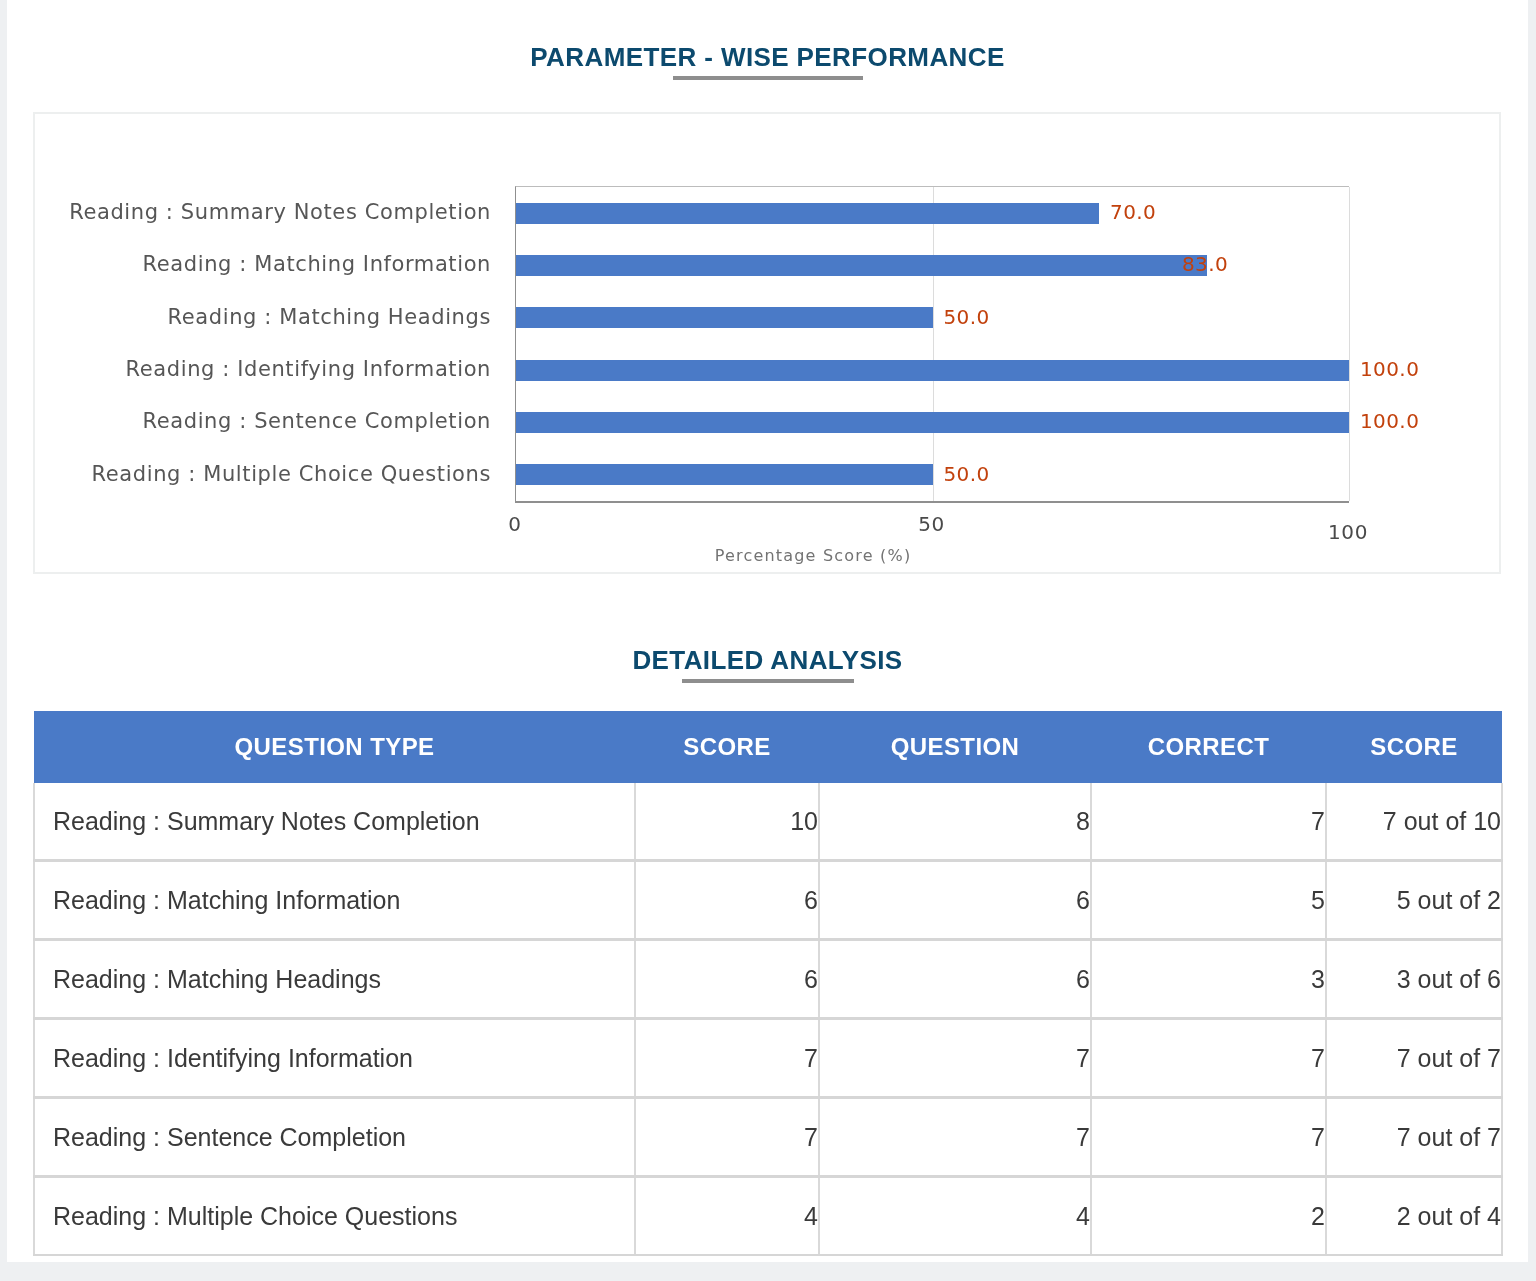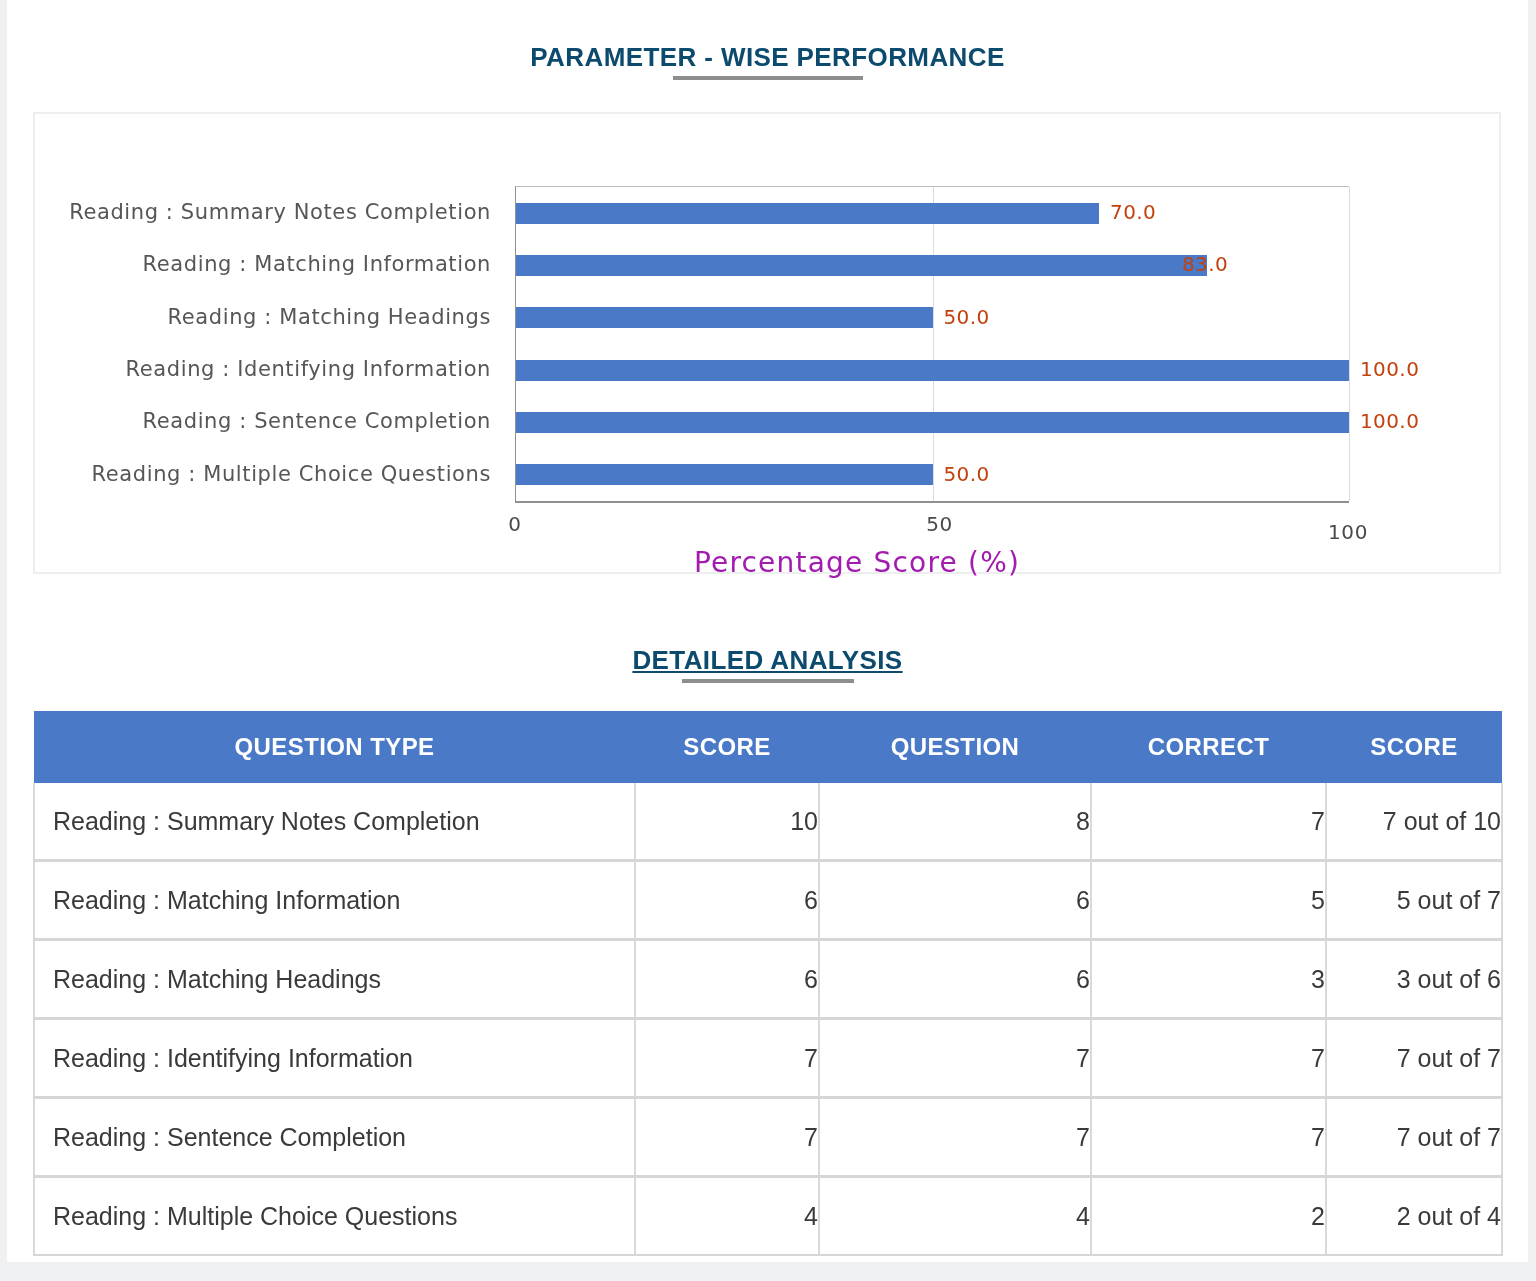--- a/index.html
+++ b/index.html
@@ -46,22 +46,22 @@
   }
   .bar-value-label{
     position:absolute;height:52px;display:flex;align-items:center;
     font-size:20px;color:#c2410c;letter-spacing:0.4px;white-space:nowrap;
   }
   .x-tick-label{
     position:absolute;transform:translateX(-50%);
     font-size:20px;color:#4a4a4a;letter-spacing:0.6px;
   }
   .x-axis-label{
-    position:absolute;top:432px;left:822px;transform:translateX(-50%);
-    font-size:28px;color:#a21caf;letter-spacing:1.2px;white-space:nowrap;
+    position:absolute;top:432px;left:778px;transform:translateX(-50%);
+    font-size:16px;color:#737373;letter-spacing:1.2px;white-space:nowrap;
   }
   
   .analysis-table{
     position:absolute;left:26px;top:711px;width:1468px;
     border-collapse:collapse;table-layout:fixed;padding-left:40px;
   }
   .analysis-table th{
     background:#4a7ac7;color:#ffffff;font-weight:700;font-size:24px;
     height:72px;text-align:center;letter-spacing:0.4px;padding:0;
   }
@@ -102,25 +102,25 @@
       <div class="bar-value-label" style="left: 1147px; top: 124.333px; height: 52.3333px;">83.0</div>
       <div class="y-axis-label" style="top: 176.667px; height: 52.3333px;">Reading : Matching Headings</div>
       <div class="bar-value-label" style="left: 908.5px; top: 176.667px; height: 52.3333px;">50.0</div>
       <div class="y-axis-label" style="top: 229px; height: 52.3333px;">Reading : Identifying Information</div>
       <div class="bar-value-label" style="left: 1325px; top: 229px; height: 52.3333px;">100.0</div>
       <div class="y-axis-label" style="top: 281.333px; height: 52.3333px;">Reading : Sentence Completion</div>
       <div class="bar-value-label" style="left: 1325px; top: 281.333px; height: 52.3333px;">100.0</div>
       <div class="y-axis-label" style="top: 333.667px; height: 52.3333px;">Reading : Multiple Choice Questions</div>
       <div class="bar-value-label" style="left: 908.5px; top: 333.667px; height: 52.3333px;">50.0</div>
       <div class="x-tick-label" style="left: 480px; top: 398px;">0</div>
-      <div class="x-tick-label" style="left: 896.5px; top: 398px; margin-left: 8px;">50</div>
+      <div class="x-tick-label" style="left: 896.5px; top: 398px;">50</div>
       <div class="x-tick-label" style="left: 1313px; top: 406px;">100</div>
     </div>
 
-  <div class="section-title" style="top:645px;text-decoration:underline;">DETAILED ANALYSIS</div>
+  <div class="section-title" style="top:645px;">DETAILED ANALYSIS</div>
   <div class="title-underline" style="top:679px;width:172px;"></div>
 
   <table class="analysis-table">
     <colgroup>
       <col style="width:601px">
         <col style="width:184px">
         <col style="width:272px">
       <col style="width:235px">
         <col style="width:176px">
     </colgroup>
@@ -139,21 +139,21 @@
         <td>10</td>
         <td>8</td>
         <td>7</td>
         <td>7 out of 10</td>
       </tr>
       <tr>
         <td>Reading : Matching Information</td>
         <td>6</td>
         <td>6</td>
         <td>5</td>
-        <td>5 out of 7</td>
+        <td>5 out of 2</td>
       </tr>
       <tr>
         <td>Reading : Matching Headings</td>
         <td>6</td>
         <td>6</td>
         <td>3</td>
         <td>3 out of 6</td>
       </tr>
       <tr>
         <td>Reading : Identifying Information</td>

